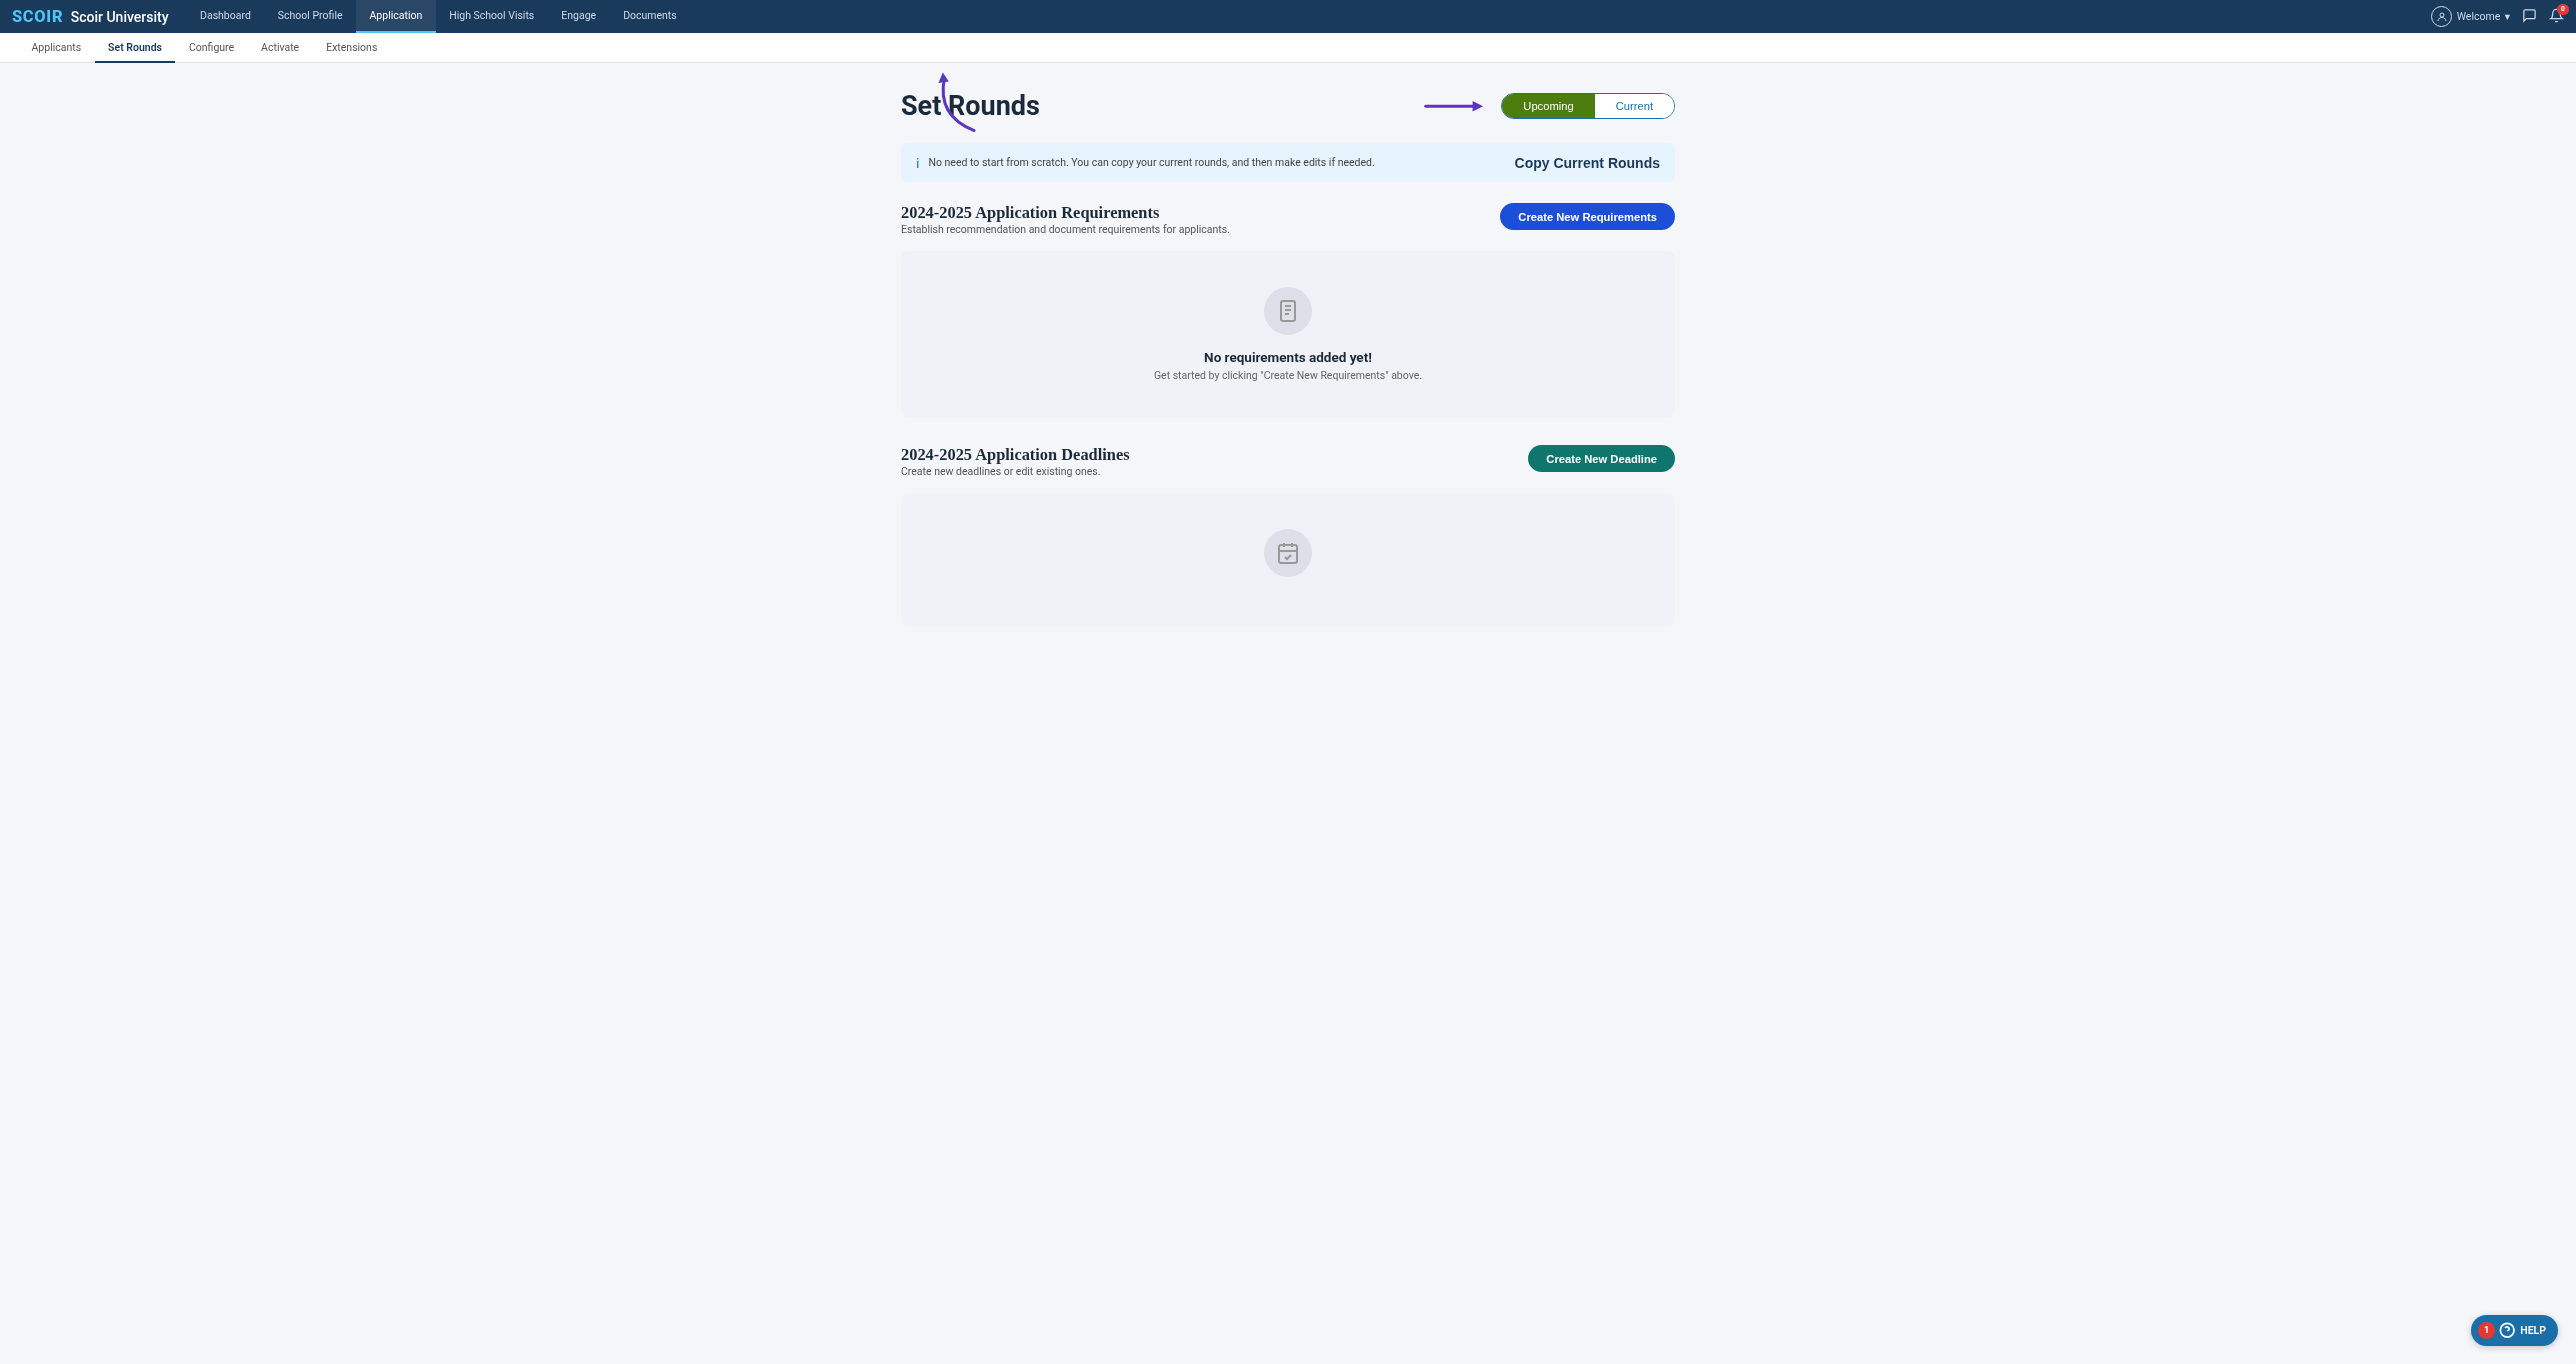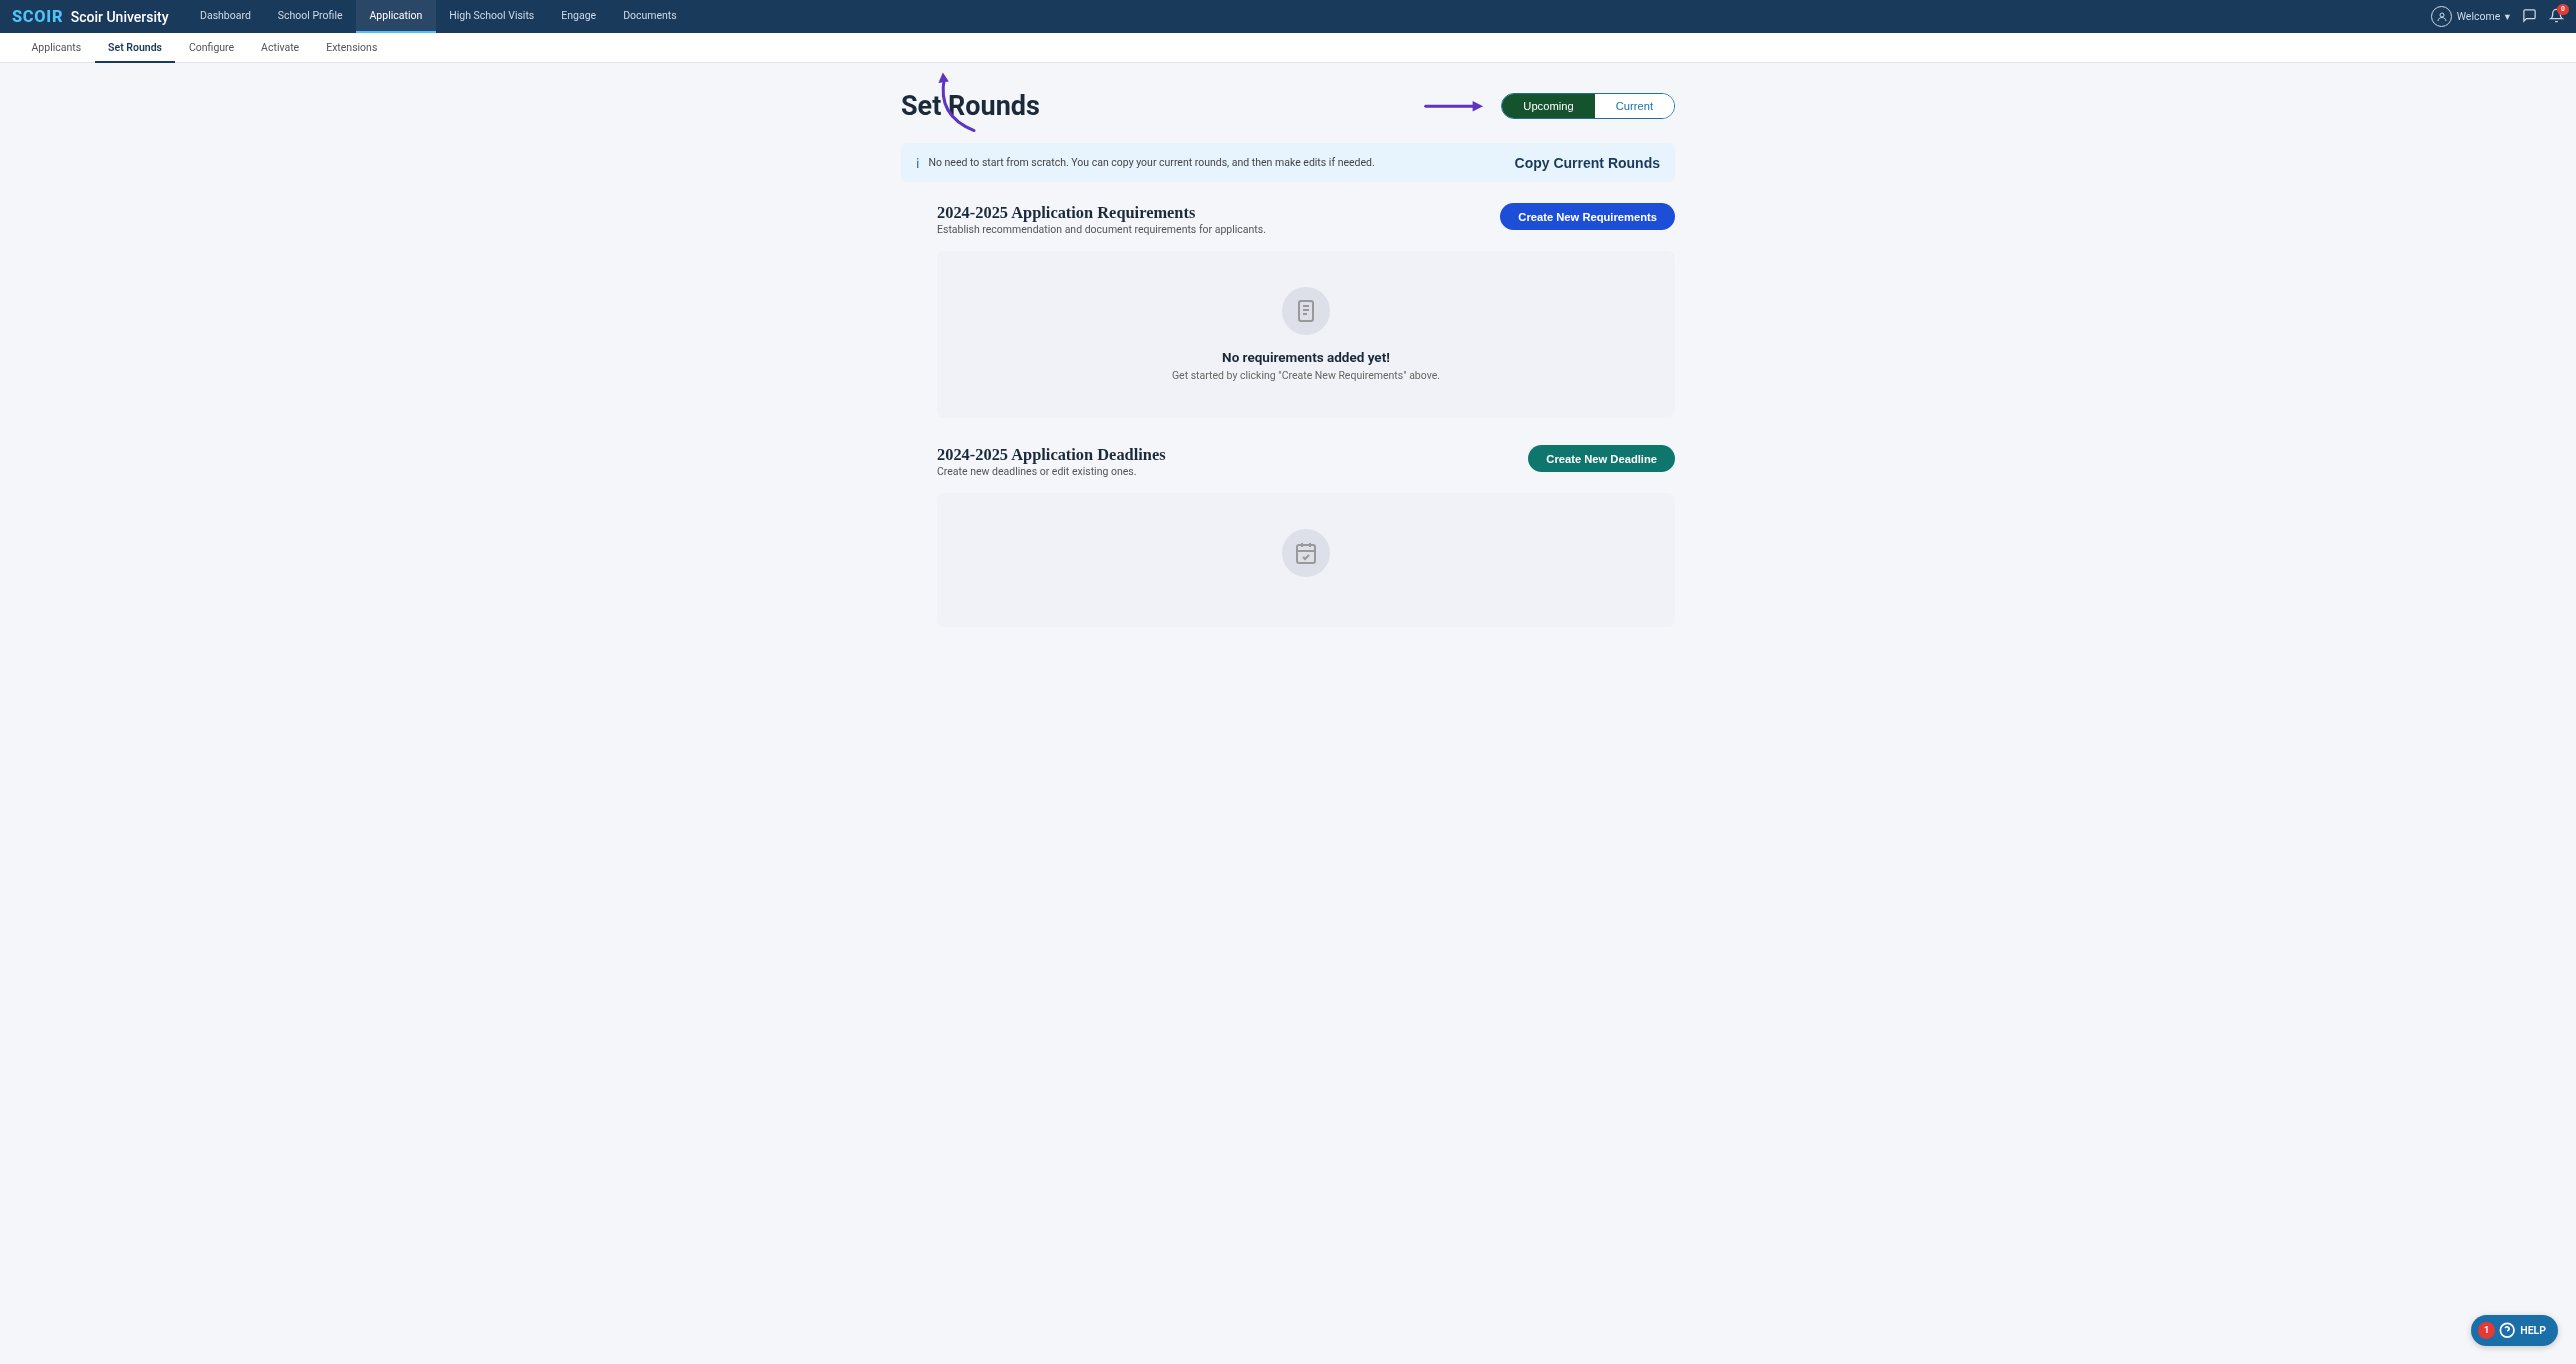--- a/index.html
+++ b/index.html
@@ -165,21 +165,21 @@
     }
     .toggle-btn {
       padding: 6px 21px;
       font-size: 11.2px;
       cursor: pointer;
       border: none;
       font-weight: 500;
       transition: background 0.2s, color 0.2s;
     }
     .toggle-btn.active {
-      background: #14532d;
+      background: #4d7c0f;
       color: #fff;
     }
     .toggle-btn.inactive {
       background: #fff;
       color: #1a6fa8;
     }
 
     
     .info-banner {
       background: #e8f4fd;
@@ -208,21 +208,20 @@
       color: #1a3a5c;
       font-size: 14px;
       font-weight: 700;
       cursor: pointer;
       white-space: nowrap;
     }
 
     
     .section {
       margin-bottom: 27px;
-      margin-left: 36px;
     }
     .section-header {
       display: flex;
       align-items: flex-start;
       justify-content: space-between;
       margin-bottom: 6px;
     }
     .section-title {
       font-size: 16.4px;
       font-weight: 700;

